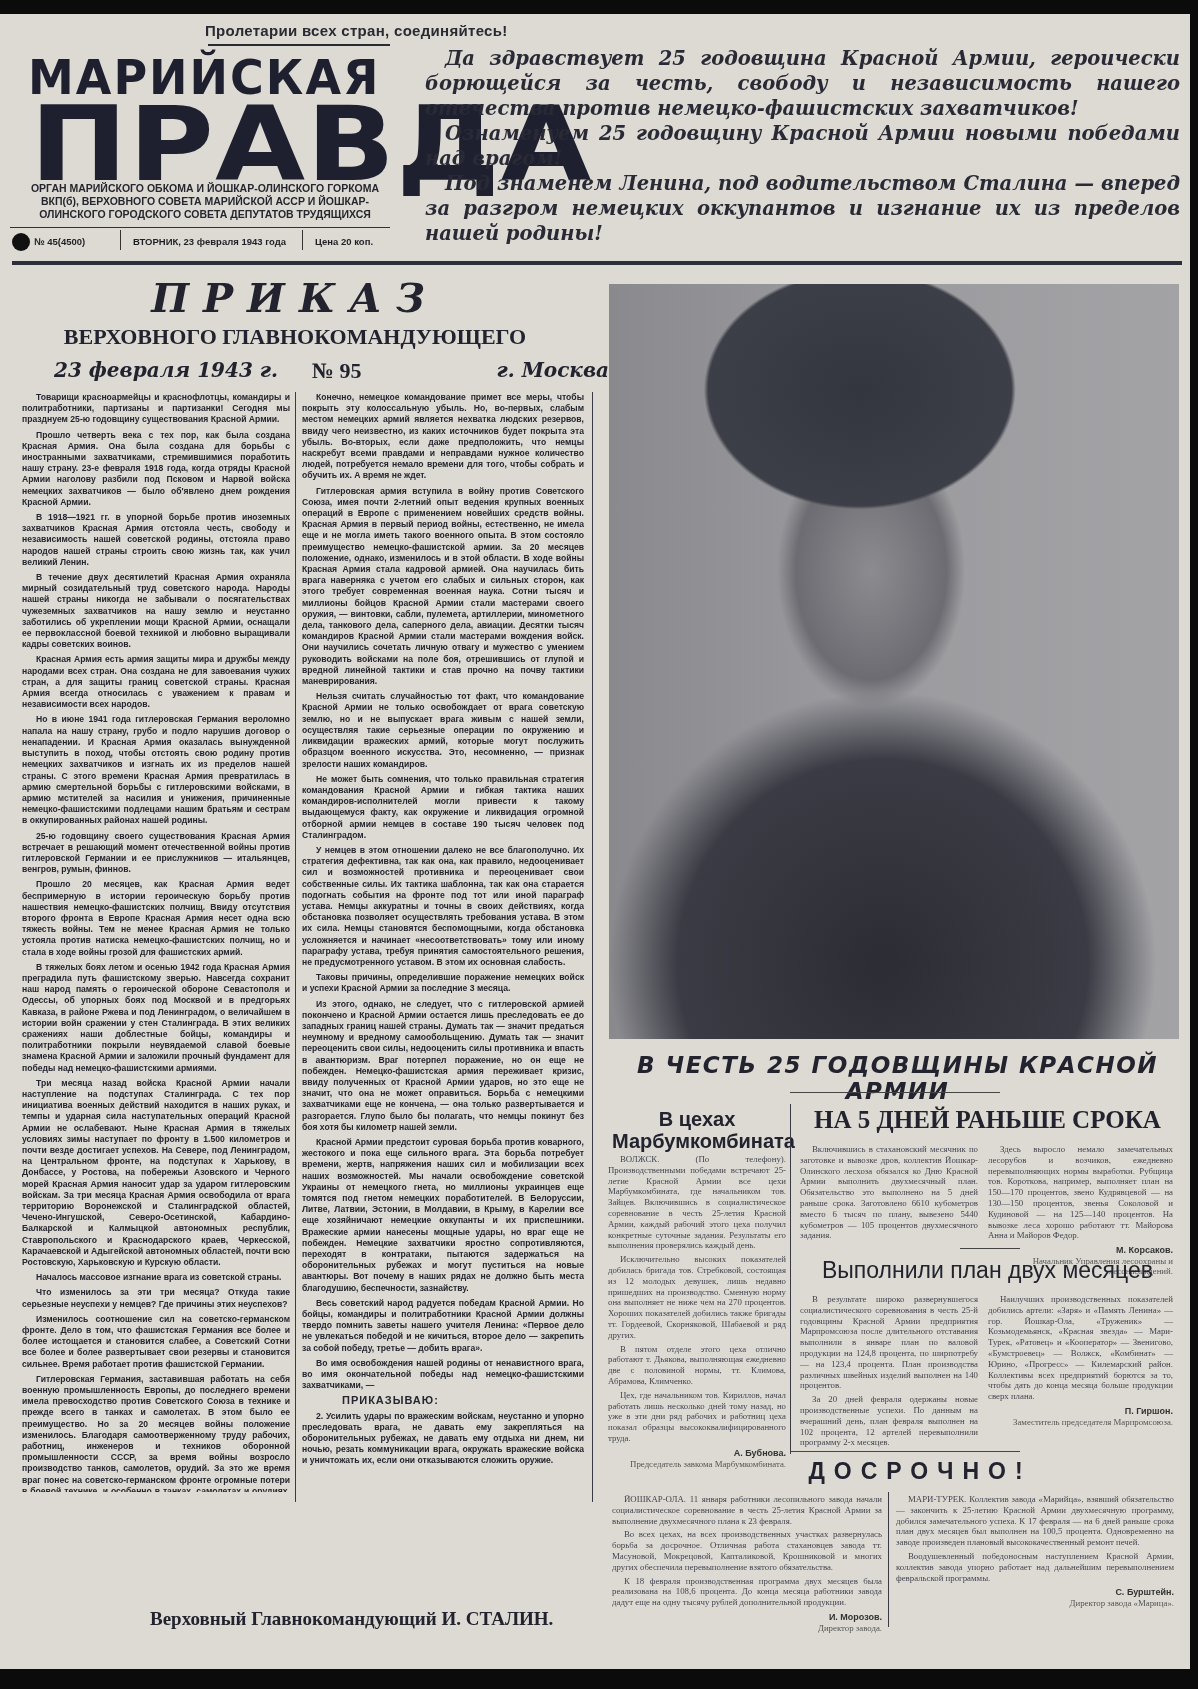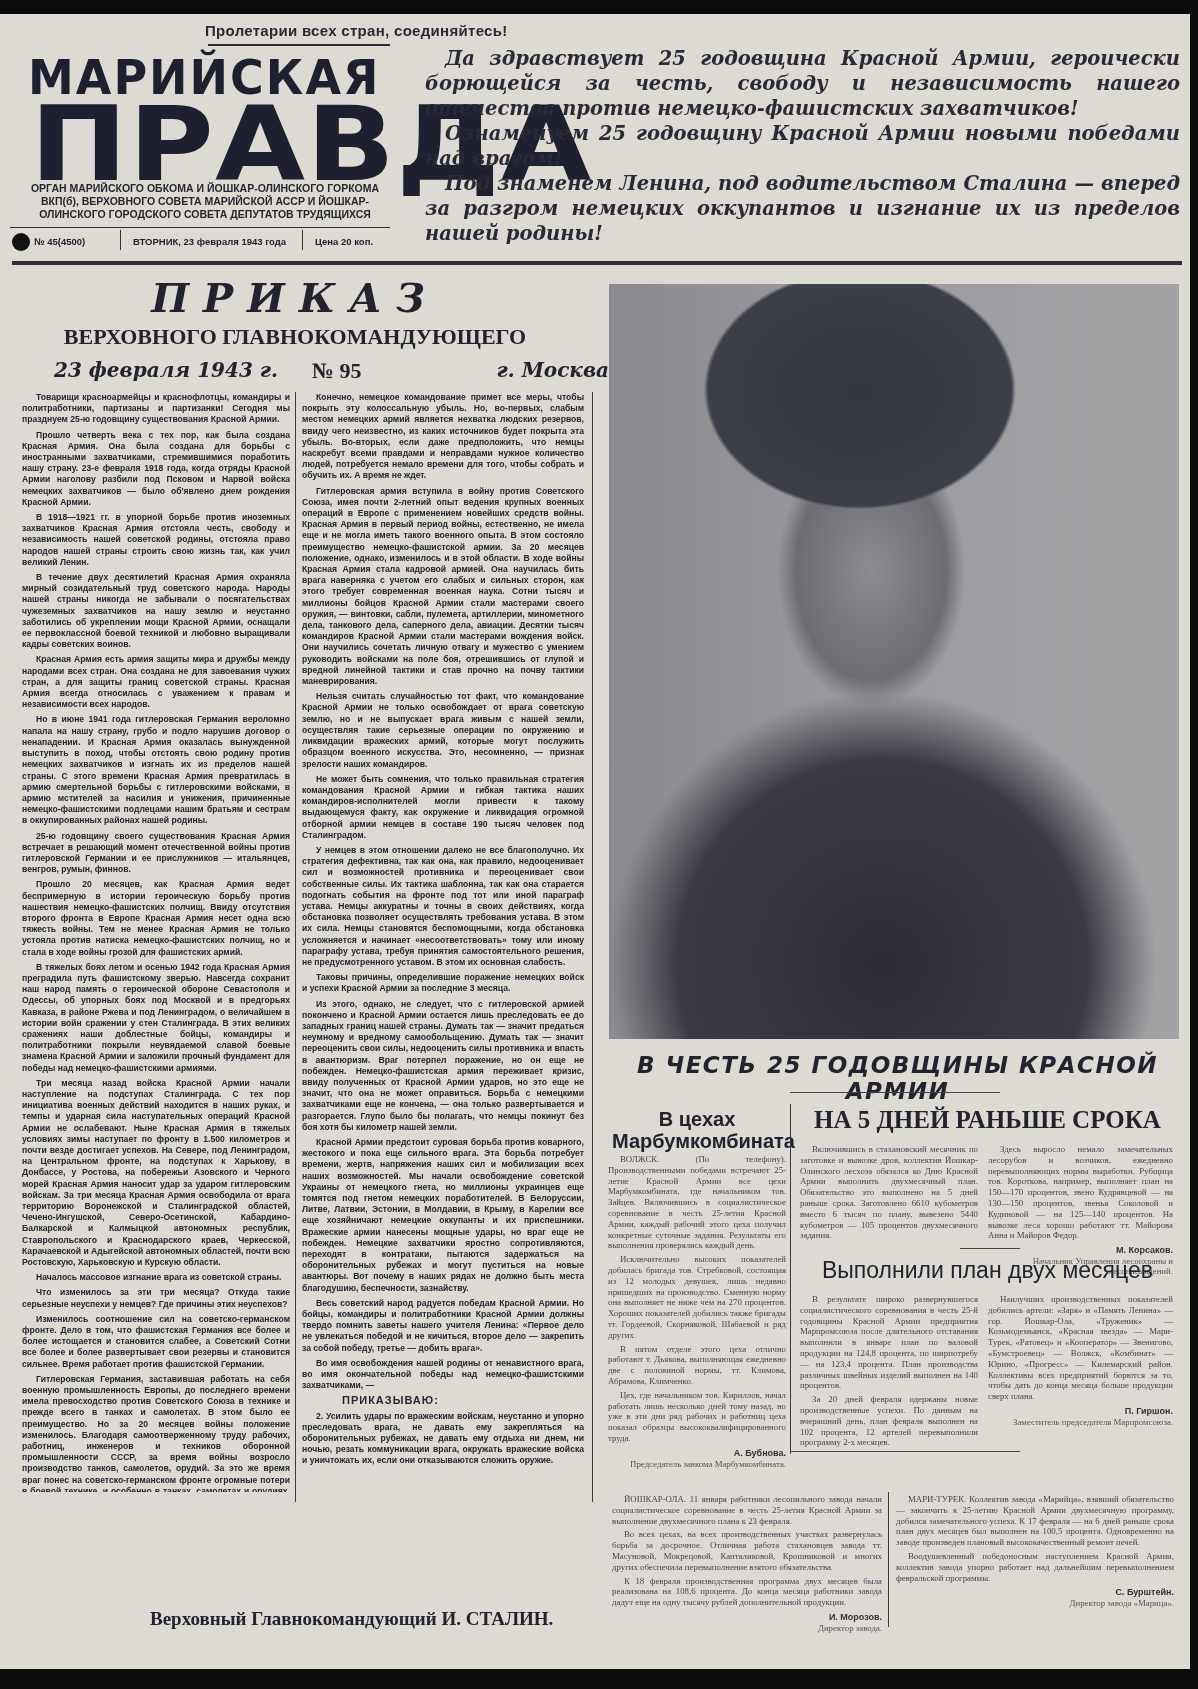--- a/index.html
+++ b/index.html
@@ -148,20 +148,21 @@
     <p>В результате широко развернувшегося социалистического соревнования в честь 25-й годовщины Красной Армии предприятия Марпромсоюза после длительного отставания выполнили в январе план по валовой продукции на 124,8 процента, по ширпотребу — на 123,4 процента. План производства различных швейных изделий выполнен на 140 процентов.</p>
     <p>За 20 дней февраля одержаны новые производственные успехи. По данным на вчерашний день, план февраля выполнен на 102 процента, 12 артелей перевыполнили программу 2-х месяцев.</p>
   </div>
   <div class="abs lt" style="left:988px;top:1280px;width:185px;">
     <p>Наилучших производственных показателей добились артели: «Заря» и «Память Ленина» — гор. Йошкар-Ола, «Труженик» — Козьмодемьянск, «Красная звезда» — Мари-Турек, «Ратовец» и «Кооператор» — Звенигово, «Бумстроевец» — Волжск, «Комбинат» — Юрино, «Прогресс» — Килемарский район. Коллективы всех предприятий борются за то, чтобы дать до конца месяца больше продукции сверх плана.</p>
     <div class="sig">П. Гиршон.</div>
     <div class="sig-role">Заместитель председателя Марпромсоюза.</div>
   </div>
   <div class="abs" style="left:790px;top:1437px;width:230px;height:1px;background:#444;"></div>
 
+  <div class="abs h-dosr">ДОСРОЧНО!</div>
   <div class="abs lt" style="left:612px;top:1480px;width:270px;">
     <p>ЙОШКАР-ОЛА. 11 января работники лесопильного завода начали социалистическое соревнование в честь 25-летия Красной Армии за выполнение двухмесячного плана к 23 февраля.</p>
     <p>Во всех цехах, на всех производственных участках развернулась борьба за досрочное. Отличная работа стахановцев завода тт. Масуновой, Мокрецовой, Капталиковой, Крошниковой и многих других обеспечила перевыполнение взятого обязательства.</p>
     <p>К 18 февраля производственная программа двух месяцев была реализована на 108,6 процента. До конца месяца работники завода дадут еще на одну тысячу рублей дополнительной продукции.</p>
     <div class="sig">И. Морозов.</div>
     <div class="sig-role">Директор завода.</div>
   </div>
   <div class="abs vline" style="left:888px;top:1478px;height:135px;"></div>
   <div class="abs lt" style="left:896px;top:1480px;width:278px;">
     <p>МАРИ-ТУРЕК. Коллектив завода «Марийца», взявший обязательство — закончить к 25-летию Красной Армии двухмесячную программу, добился замечательного успеха. К 17 февраля — на 6 дней раньше срока план двух месяцев был выполнен на 100,5 процента. Одновременно на заводе произведен плановый высококачественный ремонт печей.</p>

